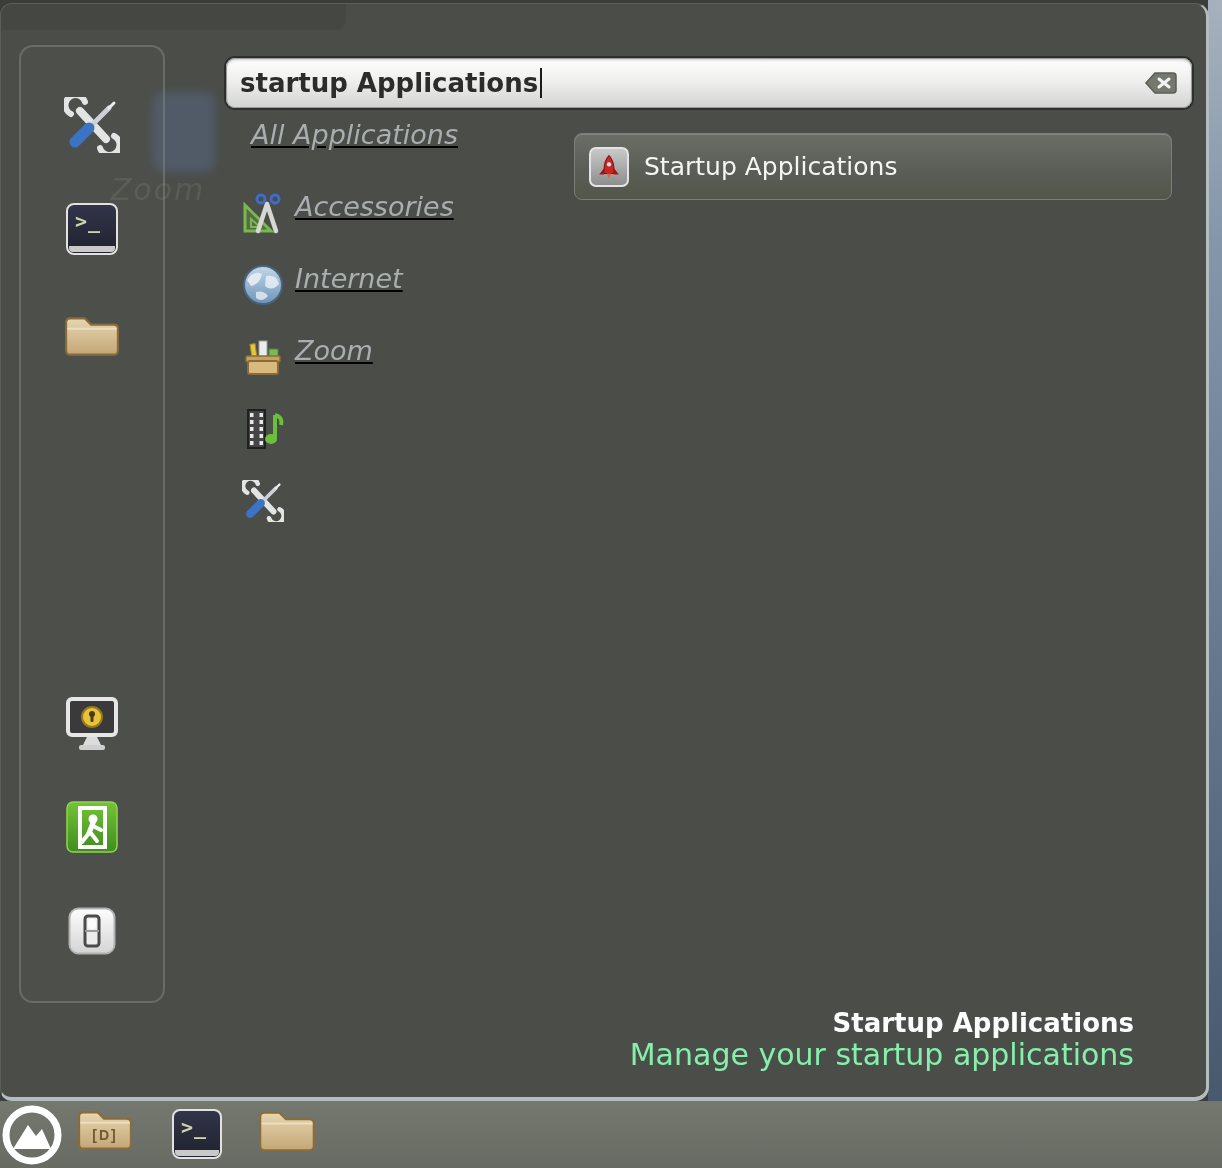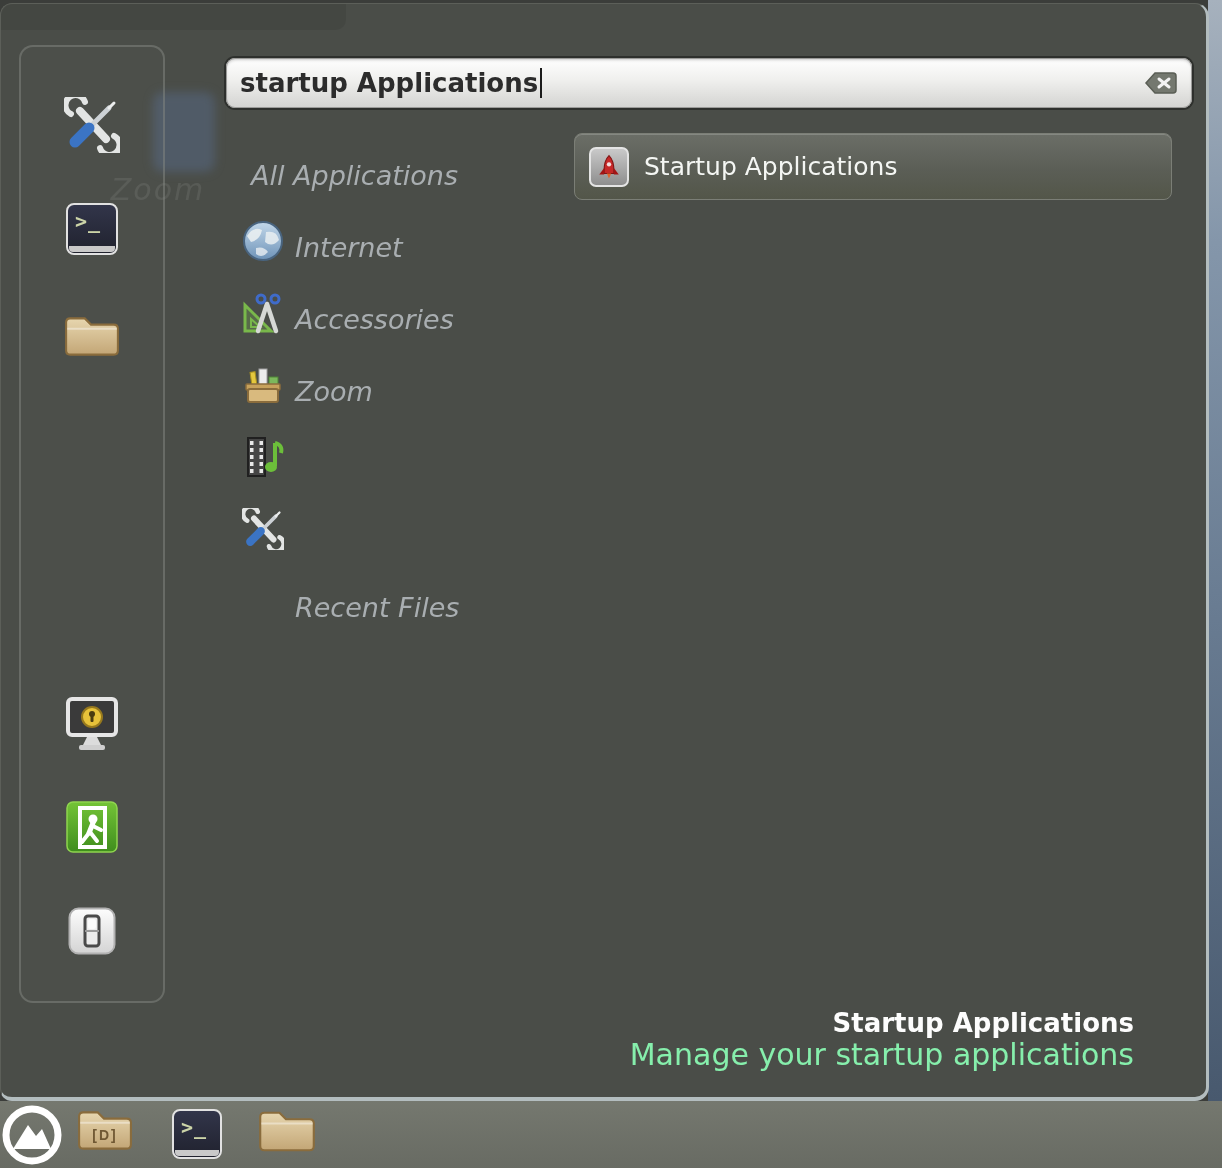--- a/index.html
+++ b/index.html
@@ -51,21 +51,21 @@
     position:absolute; left:225px; top:54px; width:966px; height:50px;
     border-radius:9px; background:linear-gradient(#ffffff 0%,#efefed 45%,#d3d3d1 100%);
     box-shadow:0 0 0 2px rgba(24,26,23,.55), inset 0 0 0 1px #9b9b99, inset 0 2px 3px rgba(0,0,0,.22);
     display:flex; align-items:center; padding:0 14px; cursor:text;
   }
   .search-text { font-size:26px; font-weight:bold; color:#2c2c2c; white-space:pre; }
   .caret { width:2px; height:30px; background:#1b1b1b; margin-left:2px; }
   .clear-btn { margin-left:auto; background:none; border:none; cursor:pointer; display:flex; }
   
   .categories { position:absolute; left:240px; top:115px; list-style:none; }
-  .cat-row { display:flex; align-items:flex-end; height:72px; cursor:pointer; }
+  .cat-row { display:flex; align-items:flex-start; height:72px; cursor:pointer;text-decoration:underline; }
   .cat-icon-box { width:44px; height:44px; margin-right:10px;
     display:flex; align-items:center; justify-content:center; }
   .cat-label { font-size:27px; font-style:italic; color:#a9aeb1; }
   .cat-row.no-icon { padding-left:10px; }
   
   .result-row {
     position:absolute; left:573px; top:129px; width:598px; height:67px;
     border-radius:8px;
     background:linear-gradient(180deg,#6b6e67 0%,#5b5e56 55%,#535649 100%);
     border:1px solid #7b7e76;
@@ -201,40 +201,40 @@
 
     <ul class="categories">
 
       <li class="cat-row no-icon">
         <span class="cat-label">All Applications</span>
       </li>
 
       <li class="cat-row">
         <span class="cat-icon-box">
           <svg width="44" height="44" viewBox="0 0 44 44">
-            <circle cx="22" cy="22" r="19" fill="url(#globeGrad)" stroke="#49647f" stroke-width="2"></circle>
-            <path d="M6,17 Q12,7 21,11 Q19,21 10,23 Z" fill="#e9eef1" opacity=".9"></path>
-            <path d="M25,13 Q36,11 38,21 Q31,29 24,23 Z" fill="#e9eef1" opacity=".85"></path>
-            <path d="M15,29 Q23,27 27,33 Q21,40 15,35 Z" fill="#e9eef1" opacity=".8"></path>
-          </svg>
-        </span>
-        <span class="cat-label">Internet</span>
-      </li>
-
-      <li class="cat-row">
-        <span class="cat-icon-box">
-          <svg width="44" height="44" viewBox="0 0 44 44">
             <path d="M4,14 L4,40 L30,40 Z" fill="rgba(121,184,75,.28)" stroke="#79b84b" stroke-width="3"></path>
             <path d="M10,28 L10,36 L19,36 Z" fill="none" stroke="#79b84b" stroke-width="2"></path>
             <path d="M17,40 L26,13 M35,40 L26,13" fill="none" stroke="#d6d8d5" stroke-width="4.5" stroke-linecap="round"></path>
             <circle cx="20" cy="8" r="4" fill="none" stroke="#3f6bc9" stroke-width="3"></circle>
             <circle cx="34" cy="8" r="4" fill="none" stroke="#3f6bc9" stroke-width="3"></circle>
           </svg>
         </span>
         <span class="cat-label">Accessories</span>
+      </li>
+
+      <li class="cat-row">
+        <span class="cat-icon-box">
+          <svg width="44" height="44" viewBox="0 0 44 44">
+            <circle cx="22" cy="22" r="19" fill="url(#globeGrad)" stroke="#49647f" stroke-width="2"></circle>
+            <path d="M6,17 Q12,7 21,11 Q19,21 10,23 Z" fill="#e9eef1" opacity=".9"></path>
+            <path d="M25,13 Q36,11 38,21 Q31,29 24,23 Z" fill="#e9eef1" opacity=".85"></path>
+            <path d="M15,29 Q23,27 27,33 Q21,40 15,35 Z" fill="#e9eef1" opacity=".8"></path>
+          </svg>
+        </span>
+        <span class="cat-label">Internet</span>
       </li>
 
       <li class="cat-row">
         <span class="cat-icon-box">
           <svg width="44" height="44" viewBox="0 0 44 44">
             <rect x="10" y="9" width="5" height="14" fill="#e5c83e" stroke="#a8901f" stroke-width="1" transform="rotate(-8 12 16)"></rect>
             <rect x="18" y="6" width="8" height="17" fill="#ececec" stroke="#a0a0a0" stroke-width="1"></rect>
             <rect x="28" y="14" width="9" height="9" fill="#7cb85c" stroke="#4f8436" stroke-width="1"></rect>
             <rect x="5" y="21" width="34" height="6" rx="1" fill="#c7a25c" stroke="#8a6c3c" stroke-width="1.5"></rect>
             <rect x="7" y="26" width="30" height="13" rx="2" fill="#d9ba7e" stroke="#8a6c3c" stroke-width="2"></rect>
@@ -274,24 +274,20 @@
             <path d="M50,39 A10,10 0 1 1 36,51" fill="none" stroke="#e3e5e4" stroke-width="6" stroke-linecap="round"></path>
             <line x1="24" y1="32" x2="45" y2="11" stroke="#ccd1d5" stroke-width="5" stroke-linecap="round"></line>
             <line x1="45" y1="11" x2="50" y2="6" stroke="#eceeee" stroke-width="3" stroke-linecap="round"></line>
             <line x1="11" y1="45" x2="25" y2="31" stroke="#3b74c4" stroke-width="11" stroke-linecap="round"></line>
           </svg>
         </span>
       </li>
 
 
 
-      <li class="cat-row">
-        <span class="cat-icon-box"></span>
-        <span class="cat-label">Recent Files</span>
-      </li>
     </ul>
 
     <div class="result-row">
       <span class="result-icon">
         <svg width="26" height="26" viewBox="0 0 24 24">
           <path d="M12,1.5 C15.5,5 16.5,10 16.5,15 L16.5,18 L7.5,18 L7.5,15 C7.5,10 8.5,5 12,1.5 Z" fill="#c62828" stroke="#7f1414" stroke-width="1"></path>
           <path d="M7.5,13 L3,19 L7.5,19 Z" fill="#a31515"></path>
           <path d="M16.5,13 L21,19 L16.5,19 Z" fill="#a31515"></path>
           <circle cx="12" cy="9.5" r="2" fill="#f3dede"></circle>
           <path d="M10,18 L12,22.5 L14,18 Z" fill="#e3642a"></path>

